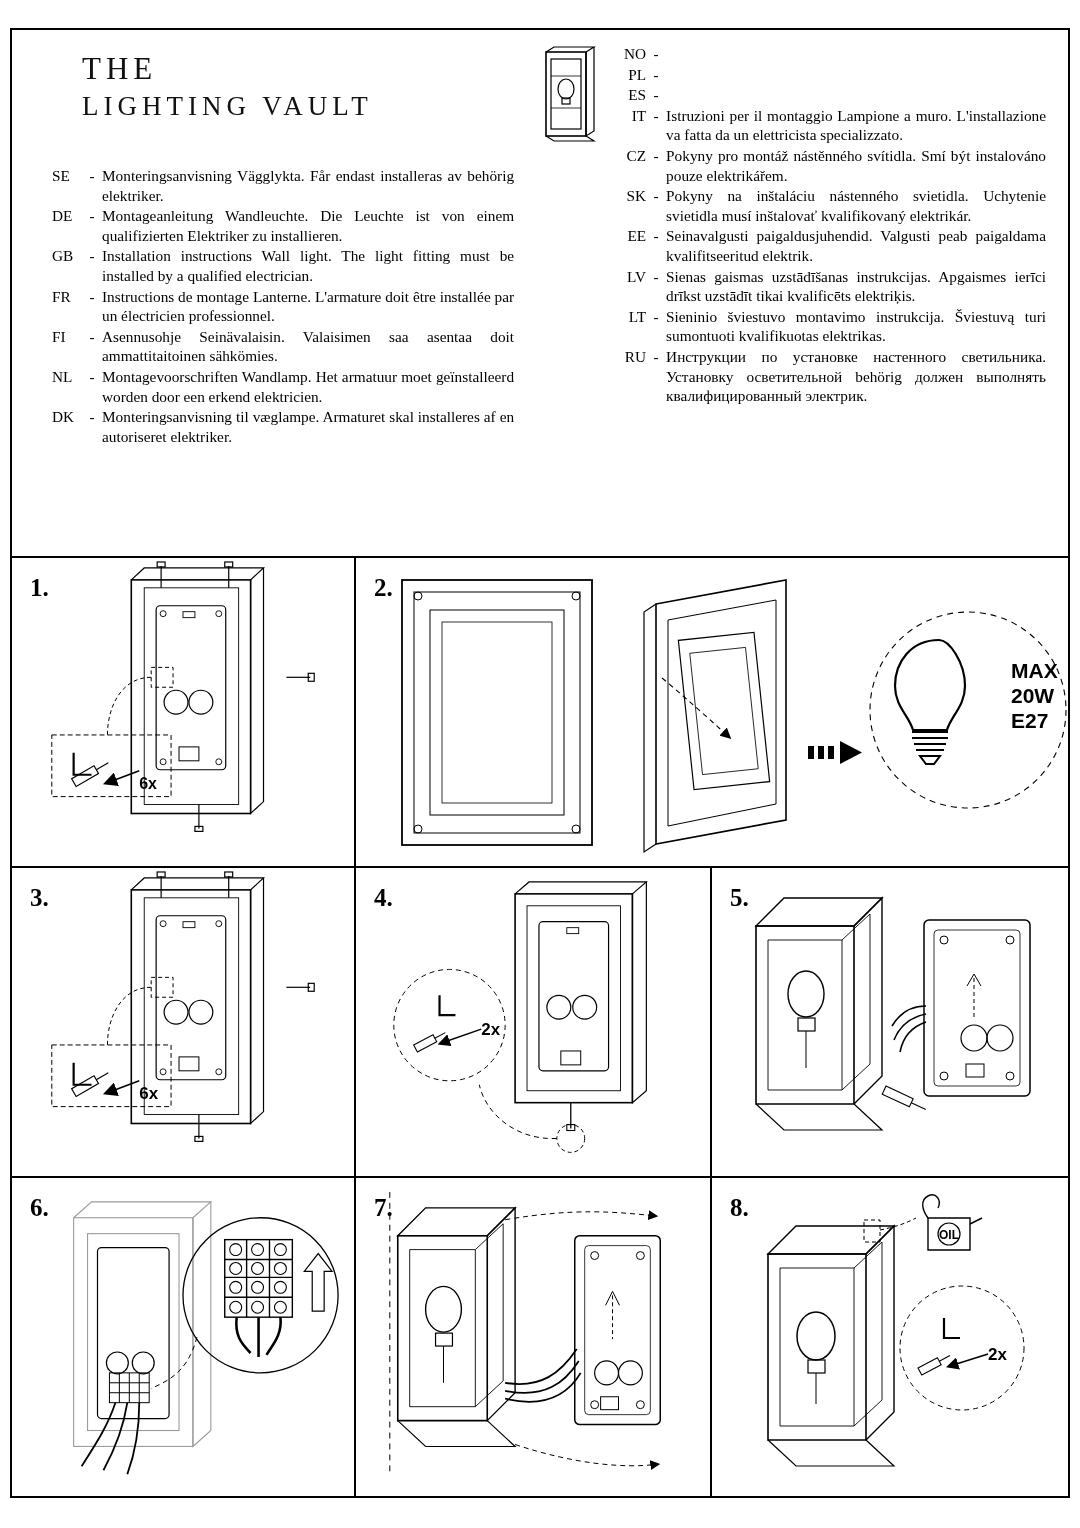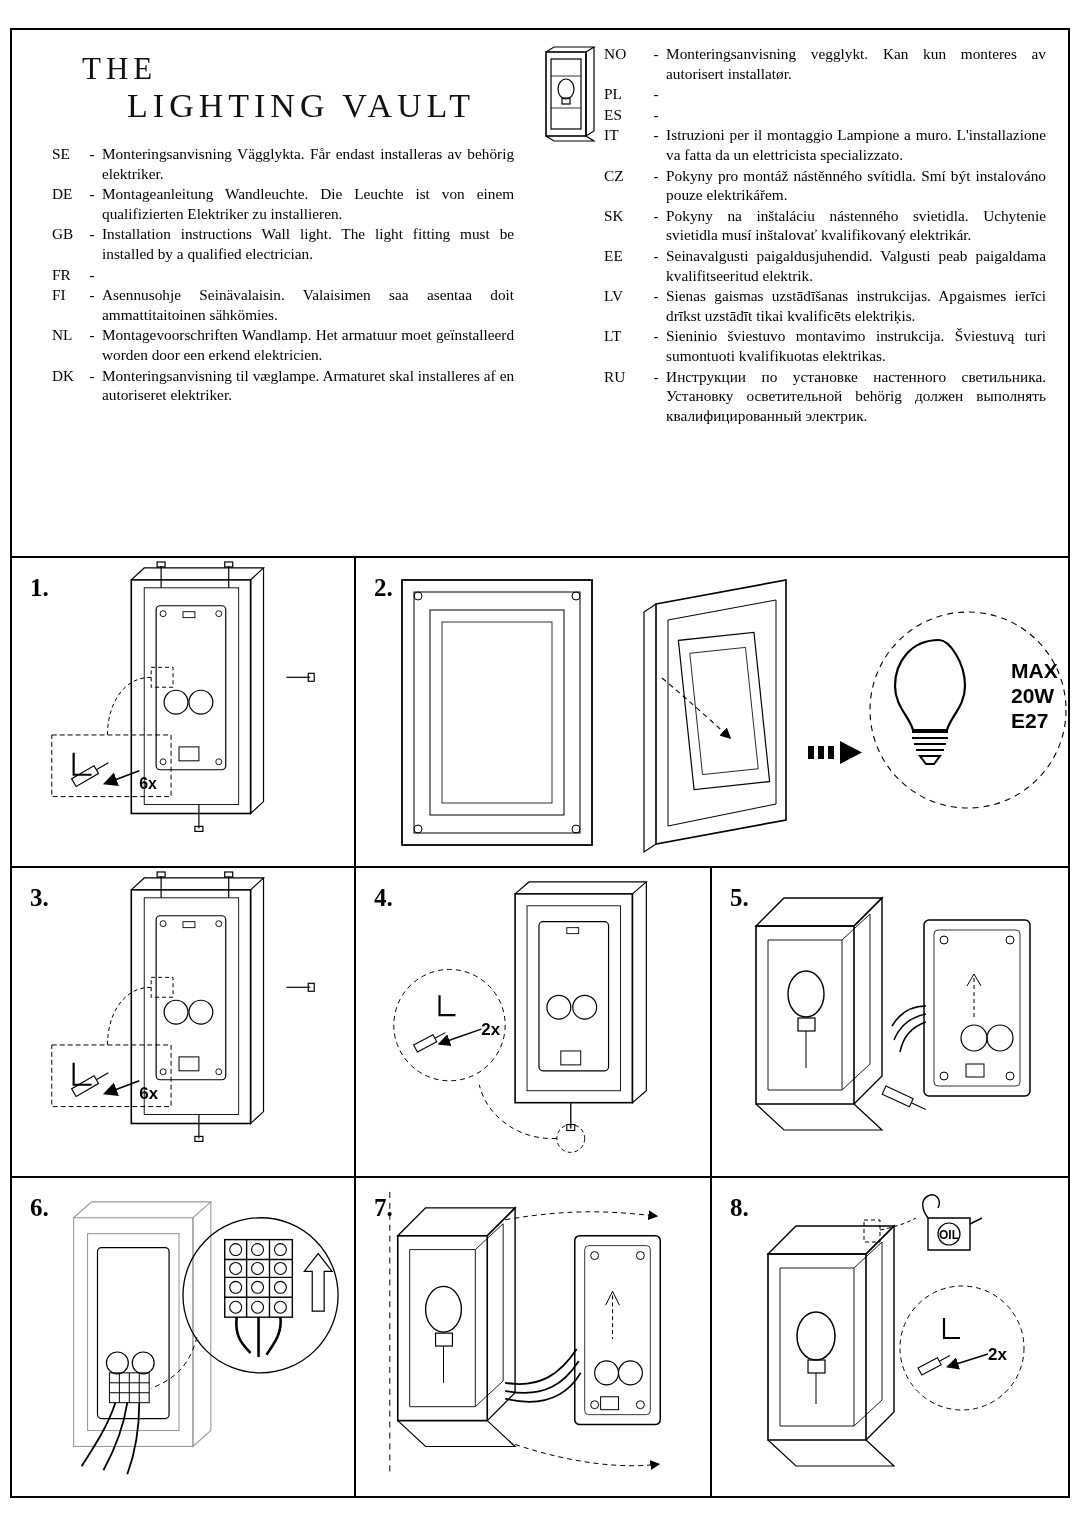--- a/index.html
+++ b/index.html
@@ -41,28 +41,27 @@
     font-family: "Liberation Serif", serif;
     letter-spacing: 5px;
     color: #111;
   }
   .brand .line1 {
     font-size: 31px;
     line-height: 34px;
     padding-left: 42px;
   }
   .brand .line2 {
-    font-size: 34px;
+    font-size: 27px;
     line-height: 40px;
     padding-left: 42px;
     white-space: nowrap;
-    text-align: center;
   }
   .lang-table {
-    margin-top: 18px;
+    margin-top: 40px;
     font-size: 15.3px;
     line-height: 19.6px;
   }
   .lang-row {
     display: flex;
     margin-bottom: 1px;
   }
   .lang-code {
     width: 42px;
     flex: 0 0 42px;
@@ -83,21 +82,21 @@
   .header-right {
     width: 540px;
     padding: 14px 16px 0 0;
     box-sizing: border-box;
     position: relative;
   }
   .header-right .lang-table {
     margin-top: 0;
     padding-left: 74px;
   }
-  .header-right .lang-code { padding-left: 0; }
+  .header-right .lang-code { padding-left: 0; text-align: right; }
 
   
   .header-lamp {
     position: absolute;
     left: 8px;
     top: 16px;
     width: 58px;
     height: 96px;
   }
 
@@ -177,20 +176,21 @@
           <div class="lang-text">Montageanleitung Wandleuchte. Die Leuchte ist von einem qualifizierten Elektriker zu installieren.</div>
         </div>
         <div class="lang-row">
           <div class="lang-code">GB</div>
           <div class="lang-dash">-</div>
           <div class="lang-text">Installation instructions Wall light. The light fitting must be installed by a qualified electrician.</div>
         </div>
         <div class="lang-row">
           <div class="lang-code">FR</div>
           <div class="lang-dash">-</div>
+          <div class="lang-text">Instructions de montage Lanterne. L'armature doit être installée par un électricien professionnel.</div>
         </div>
         <div class="lang-row">
           <div class="lang-code">FI</div>
           <div class="lang-dash">-</div>
           <div class="lang-text">Asennusohje Seinävalaisin. Valaisimen saa asentaa doit ammattitaitoinen sähkömies.</div>
         </div>
         <div class="lang-row">
           <div class="lang-code">NL</div>
           <div class="lang-dash">-</div>
           <div class="lang-text">Montagevoorschriften Wandlamp. Het armatuur moet geïnstalleerd worden door een erkend elektricien.</div>
@@ -214,21 +214,20 @@
         <ellipse cx="28" cy="43" rx="8" ry="10" fill="none" stroke="#000" stroke-width="1.2"></ellipse>
         <rect x="24" y="52" width="8" height="6" fill="none" stroke="#000" stroke-width="1.2"></rect>
         <line x1="13" y1="30" x2="43" y2="30" stroke="#000" stroke-width="0.8"></line>
         <line x1="13" y1="62" x2="43" y2="62" stroke="#000" stroke-width="0.8"></line>
       </svg>
 
       <div class="lang-table">
         <div class="lang-row">
           <div class="lang-code">NO</div>
           <div class="lang-dash">-</div>
-          <div class="lang-text">Monteringsanvisning vegglykt. Kan kun monteres av autorisert installatør.</div>
         </div>
         <div class="lang-row">
           <div class="lang-code">PL</div>
           <div class="lang-dash">-</div>
         </div>
         <div class="lang-row">
           <div class="lang-code">ES</div>
           <div class="lang-dash">-</div>
         </div>
         <div class="lang-row">

